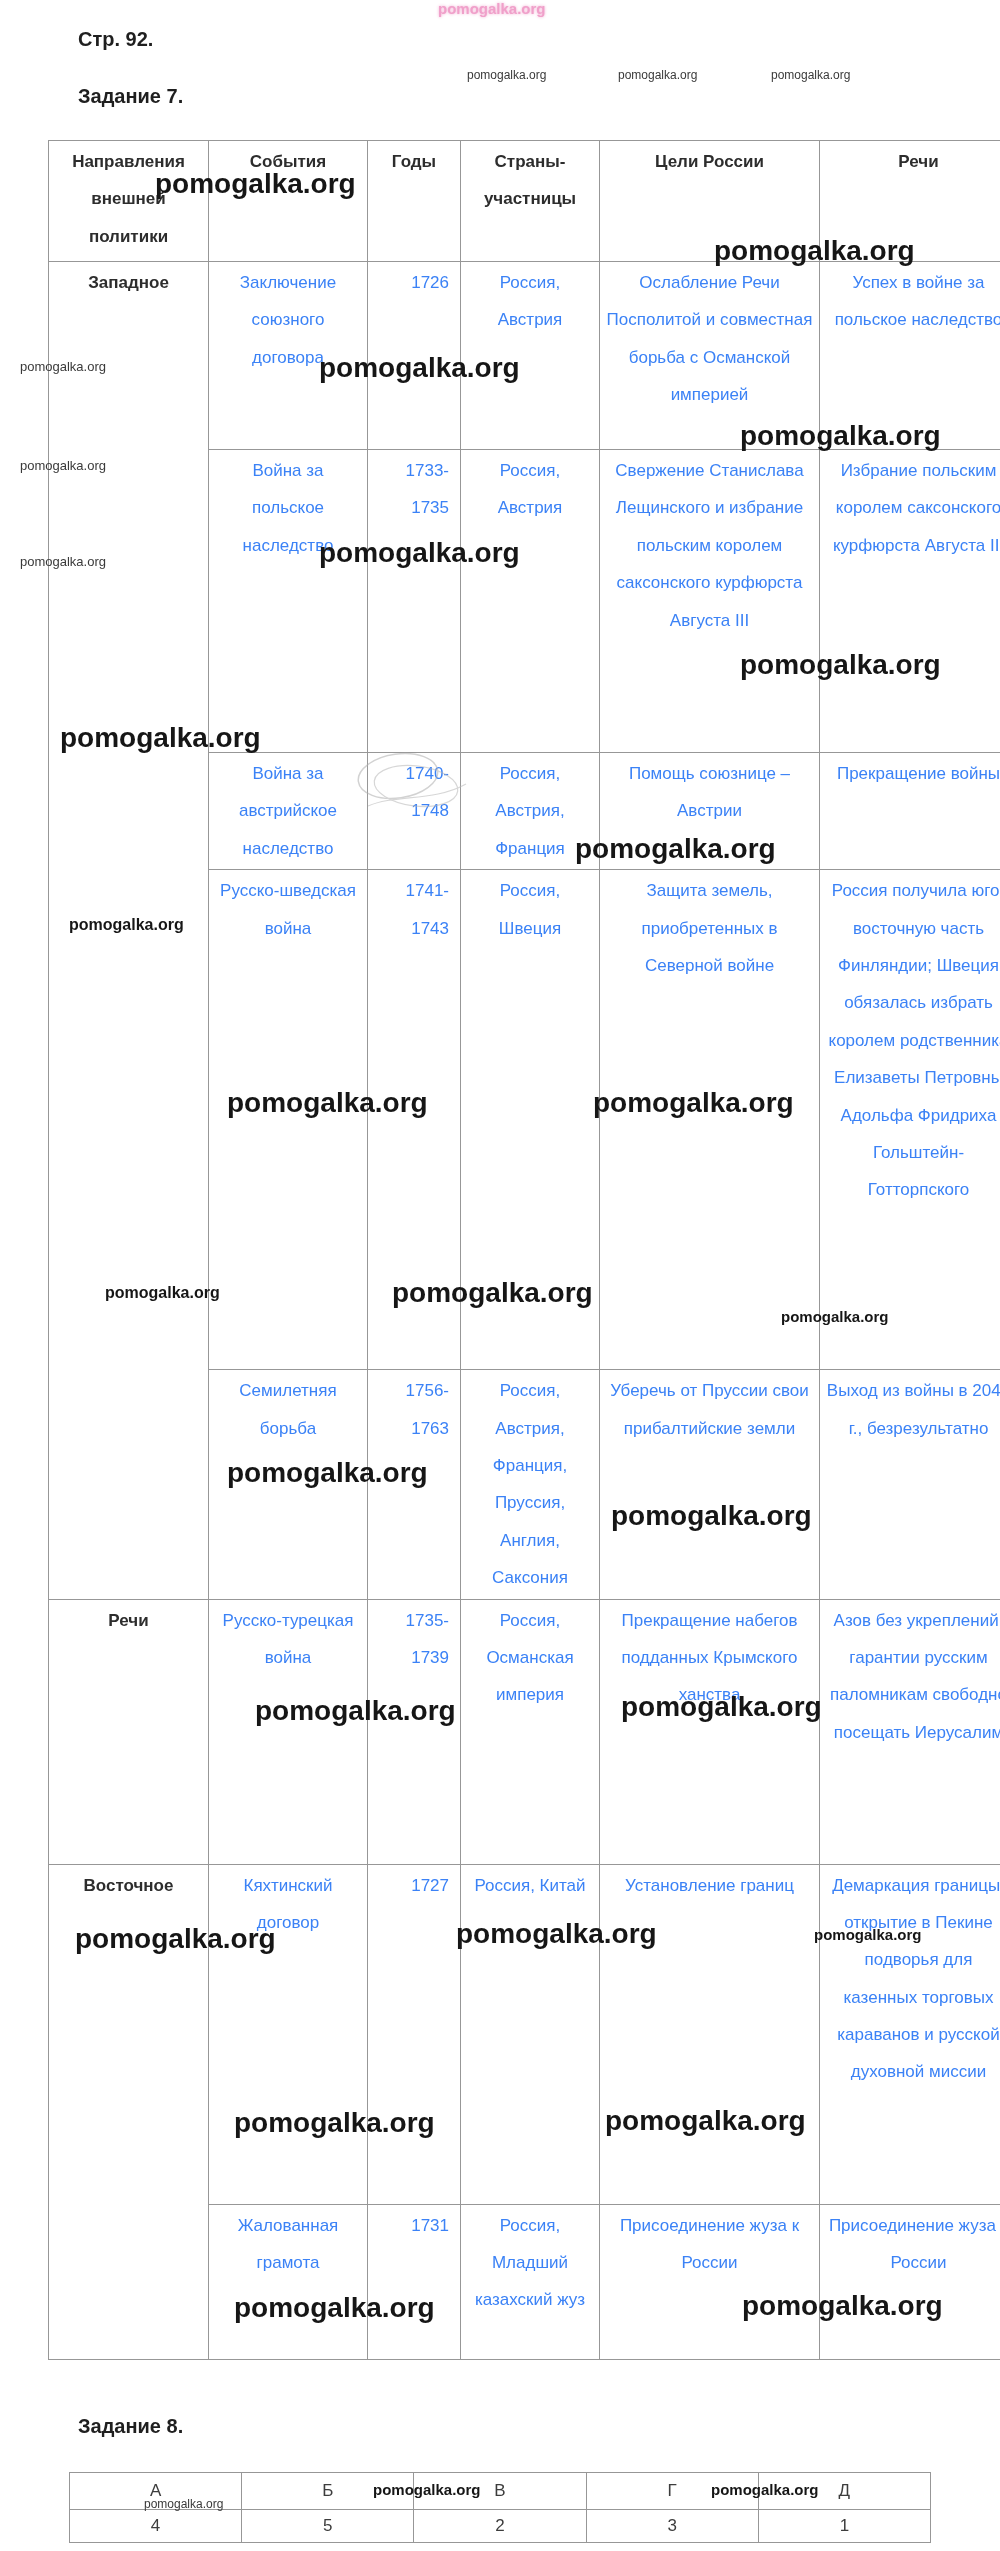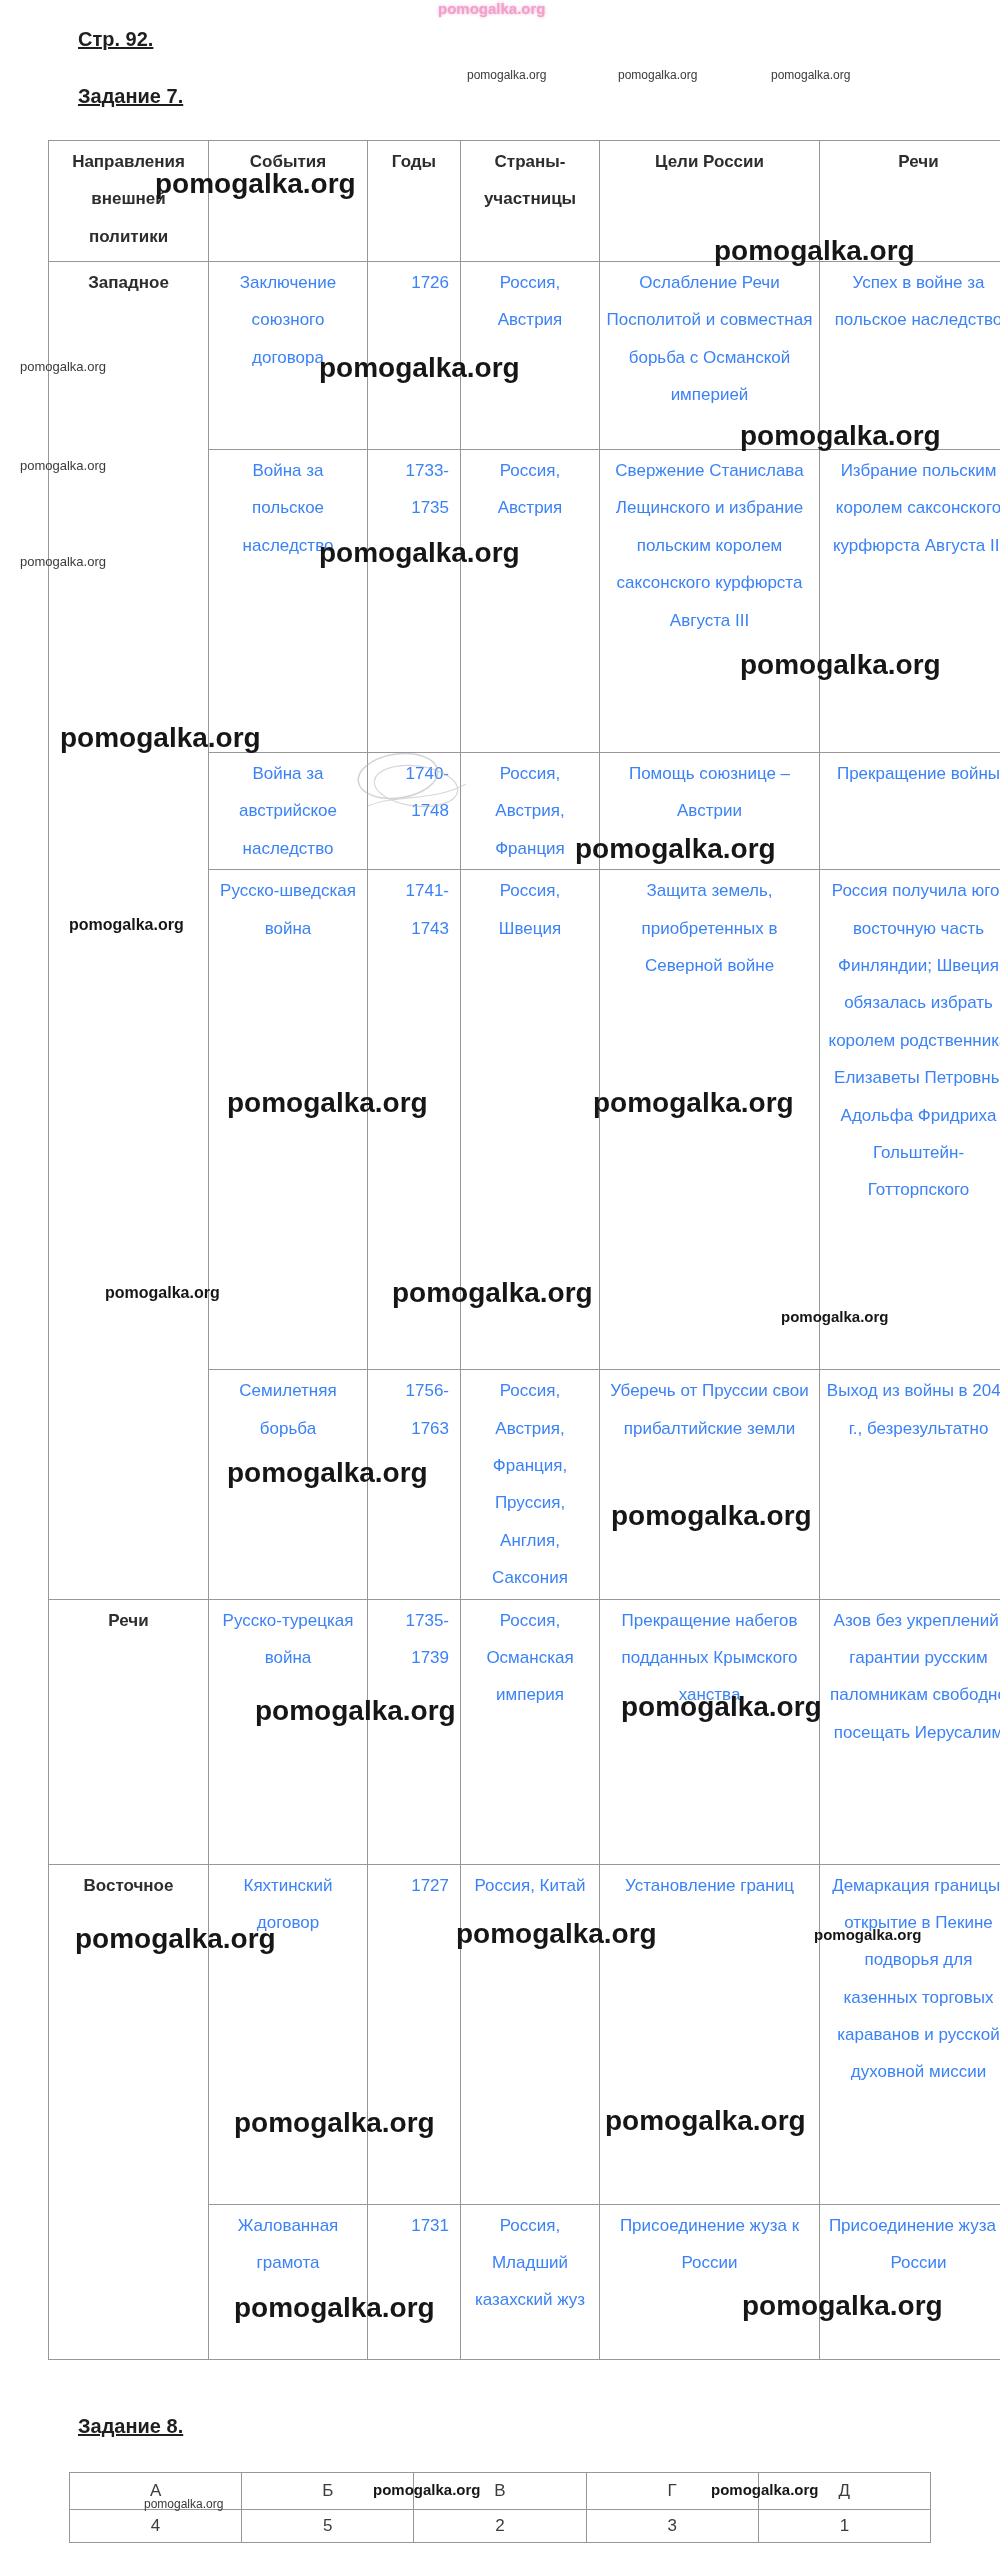--- a/index.html
+++ b/index.html
@@ -2,21 +2,21 @@
 <html><head>
 <meta charset="utf-8">
 <style>
   * { margin:0; padding:0; box-sizing:border-box; }
   html,body { background:#ffffff; }
   .page {
     position:relative; width:1000px; height:2551px; background:#fff;
     font-family:"Liberation Sans","DejaVu Sans",sans-serif; color:#3d3d3d;
     overflow:hidden;
   }
-  .heading { position:absolute; font-size:20px; font-weight:bold; color:#1f1f1f;text-decoration:underline; }
+  .heading { position:absolute; font-size:20px; font-weight:bold; color:#1f1f1f; }
 
   table { border-collapse:collapse; table-layout:fixed; }
 
   .main-table { position:absolute; left:16px; top:140px; width:969px;margin-left:32px; }
   .main-table th, .main-table td {
     border:1px solid #979797; vertical-align:top; text-align:center;
     font-size:17px; line-height:2.2; padding:2px 6px; color:#3b82f6; font-weight:normal;
   }
   .main-table th { font-weight:bold; color:#2d2d2d; }
   .main-table td.dir { font-weight:bold; color:#2d2d2d; }

